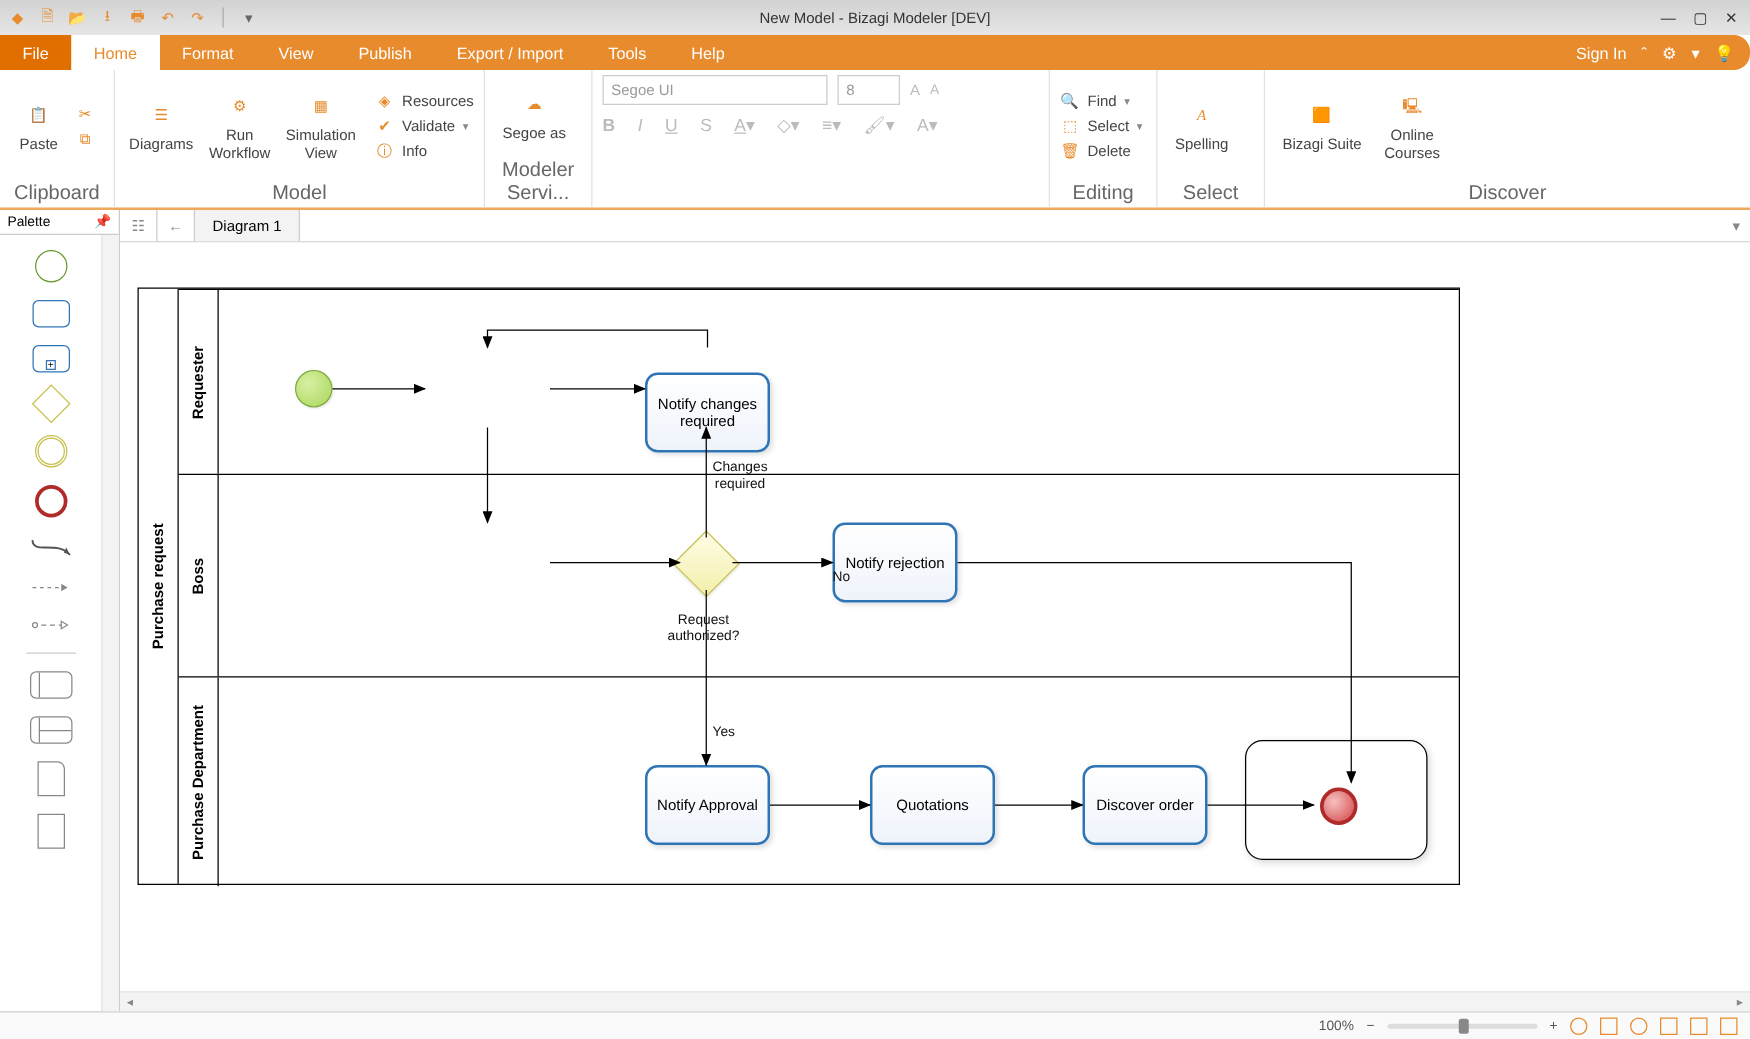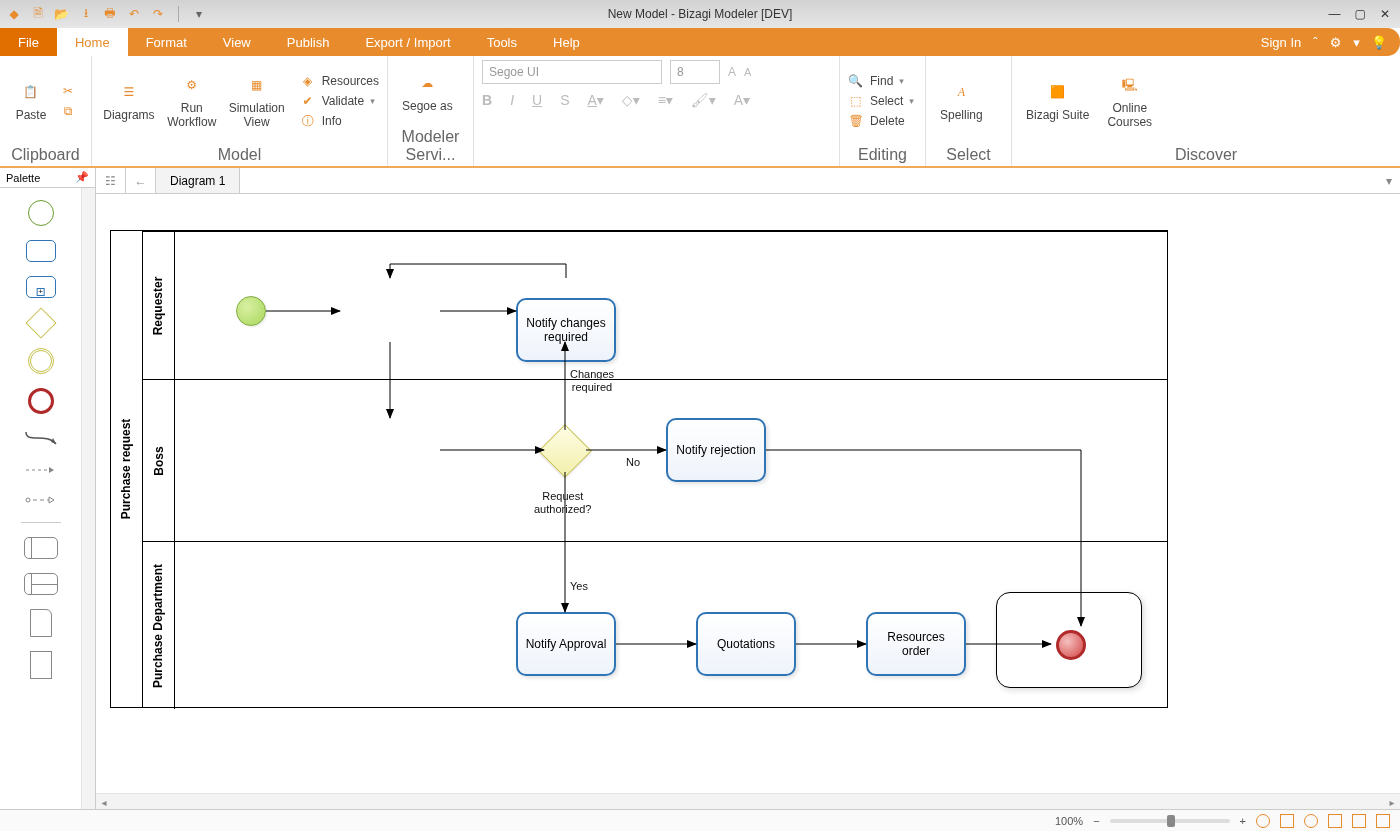--- a/index.html
+++ b/index.html
@@ -331,29 +331,29 @@
             </div>
         </div>
       </div>
 
       <div class="startev" style="left:140px; top:102px;"></div>
       <div class="task" style="left:420px; top:84px;margin-top:20px;">Notify changes required</div>
       <div class="gateway" style="left:450px; top:238px;"></div>
       <div class="task" style="left:570px; top:224px;">Notify rejection</div>
       <div class="task" style="left:420px; top:418px;">Notify Approval</div>
       <div class="task" style="left:600px; top:418px;">Quotations</div>
-      <div class="task" style="left:770px; top:418px;">Resources order</div>
+      <div class="task" style="left:770px; top:418px;">Discover order</div>
       <div class="subproc" style="left:900px; top:398px; width:146px; height:96px;"></div>
       <div class="endev" style="left:960px; top:436px;"></div>
 
       <div class="lbl" style="left:474px; top:174px; white-space:pre">Changes
 required</div>
       <div class="lbl" style="left:438px; top:296px; white-space:pre">Request
 authorized?</div>
-      <div class="lbl" style="left:508px; top:262px;padding-left:22px;">No</div>
+      <div class="lbl" style="left:548px; top:262px;padding-left:22px;">No</div>
       <div class="lbl" style="left:474px; top:386px;">Yes</div>
 
       <svg class="flows" width="1100" height="560">
         <defs>
           <marker id="arr" markerWidth="10" markerHeight="8" refX="9" refY="4" orient="auto">
             <path d="M0 0 L10 4 L0 8 z" fill="#000"></path>
           </marker>
         </defs>
 
         <path d="M170 117 H244" stroke="#000" fill="none" marker-end="url(#arr)"></path>

